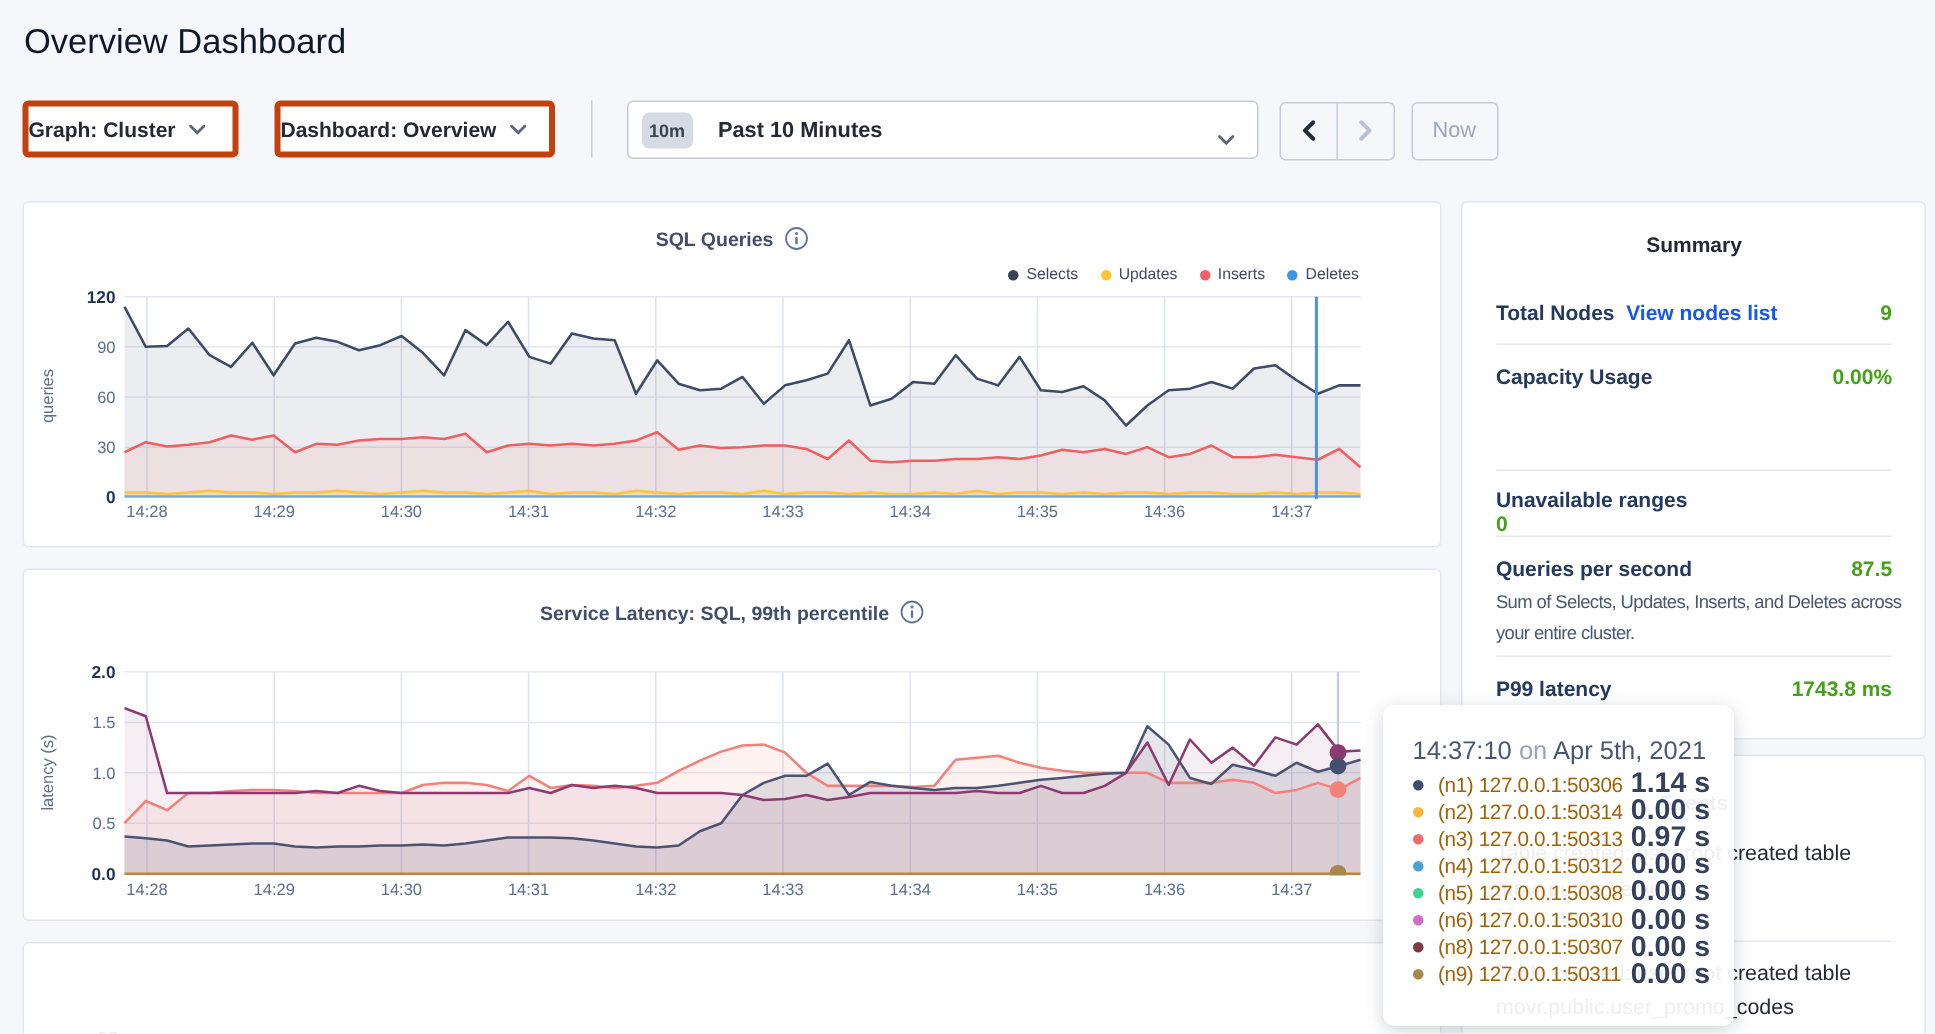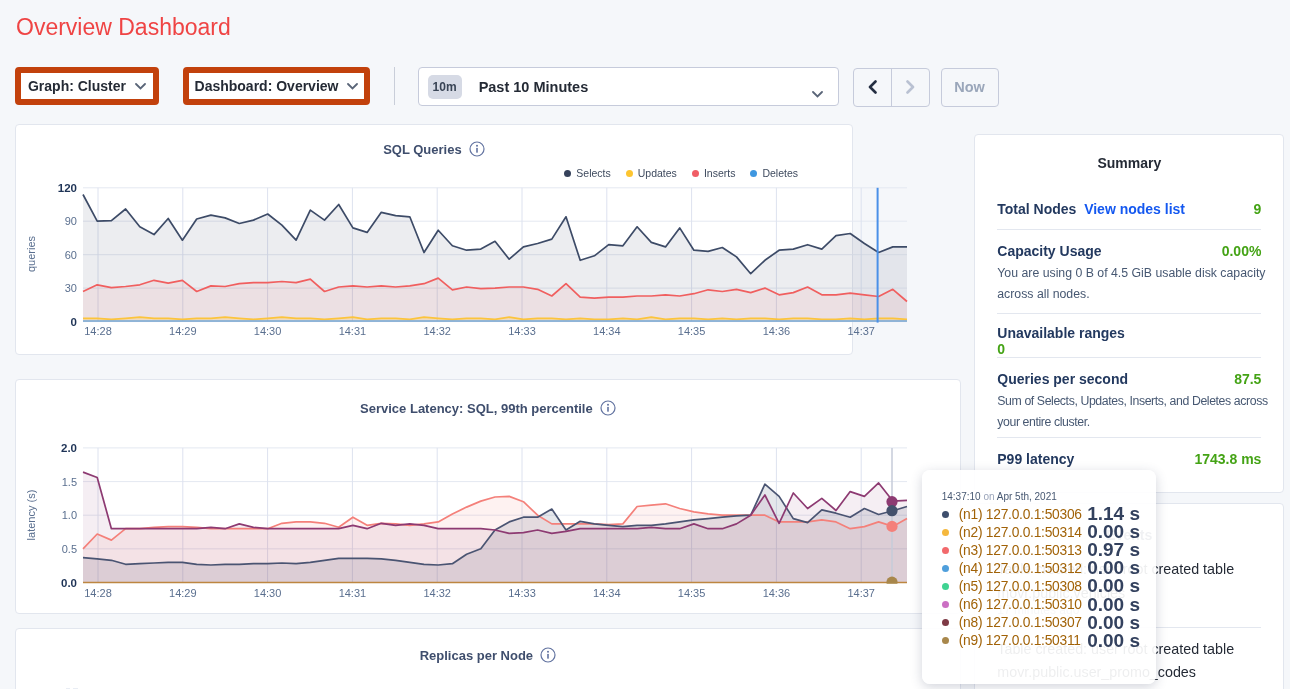--- a/index.html
+++ b/index.html
@@ -1,37 +1,37 @@
 <!DOCTYPE html>
 <html><head><meta charset="utf-8">
 <style>
 * { margin:0; padding:0; box-sizing:border-box; }
 html,body { width:1290px; height:689px; overflow:hidden; background:#f5f7fa;
   font-family:"Liberation Sans", sans-serif; }
 .page { position:relative; width:1290px; height:689px; }
-h1 { position:absolute; left:16px; top:14px; font-size:23px; font-weight:400; color:#ef4444; }
-
-.btn { position:absolute; background:#fff; border:6px solid #c2410c; border-radius:4px;
-  display:flex; align-items:center; justify-content:center; font-size:14px; font-weight:bold; color:#242a35; }
+h1 { position:absolute; left:16px; top:14px; font-size:23px; font-weight:400; color:#0f172a; }
+
+.btn { position:absolute; background:#fff; border:4px solid #c2410c; border-radius:4px;
+  display:flex; align-items:center; font-size:14px; font-weight:bold; color:#242a35; }
 .vdiv { position:absolute; left:394px; top:67px; width:1px; height:38px; background:#c9ced9; }
 
 .timebox { position:absolute; left:417.6px; top:67px; width:421px; height:39px; background:#fff;
   border:1px solid #c6cbdb; border-radius:4px; display:flex; align-items:center; }
 .badge { margin-left:9px; background:#d6dae5; border-radius:5px; font-size:12px; font-weight:bold;
   color:#394455; padding:5px 5px; }
 .timetext { margin-left:17px; font-size:14.5px; font-weight:bold; color:#242a35; }
 .timecaret { position:absolute; right:15px; top:16px; }
 
 .arrows { position:absolute; left:852.8px; top:68px; width:77.5px; height:38.5px;
   border:1px solid #c6cbdb; border-radius:4px; display:flex; }
 .arrows .half { flex:1; display:flex; align-items:center; justify-content:center; }
 .arrows .half+.half { border-left:1px solid #c6cbdb; }
 .nowbtn { position:absolute; left:940.5px; top:68px; width:58px; height:38.5px; border:1px solid #c6cbdb;
   border-radius:4px; display:flex; align-items:center; justify-content:center;
-  font-size:14.5px; font-weight:bold; color:#9aa6ba; }
+  font-size:14.5px; font-weight:normal; color:#9aa6ba; }
 
 .card { position:absolute; background:#fff; border:1px solid #e2e6ee; border-radius:4px; }
 .ctitle { position:absolute; width:100%; text-align:center; font-size:13px; font-weight:bold; color:#3f4e6d; }
 .plot { position:absolute; left:0; top:0; }
 .axlab { font-family:"Liberation Sans", sans-serif; font-size:11px; fill:#5a6f8f; }
 .axlab.bold { font-weight:bold; fill:#1e3356; font-size:11.5px; }
 
 .legend { position:absolute; right:54px; top:42px; display:flex; align-items:center; font-size:10.5px; color:#3e4a5e; }
 .legend .ldot { width:7px; height:7px; border-radius:50%; display:inline-block; margin-right:5px; }
 .legend .litem { display:flex; align-items:center; margin-left:15px; }
@@ -49,21 +49,21 @@
 .events { left:973.7px; top:503px; width:310.7px; height:250px; }
 .events .abs { position:absolute; left:22.6px; right:22px; }
 .etitle { text-align:center; font-size:14px; font-weight:bold; color:#3f4e6d; }
 .eitem { font-size:14.3px; color:#242a35; line-height:23.5px; white-space:nowrap; }
 .etime { font-size:12px; color:#8a94a8; }
 .ediv { border-top:1px solid #e3e7ef; }
 
 .tooltip { position:absolute; left:921.7px; top:470px; width:234px; height:214px;
   background:rgba(255,255,255,0.92); border-radius:8px; box-shadow:0 3px 12px rgba(50,60,90,0.22);
   padding:21px 0 0 20px; }
-.tthead { font-size:10px; color:#475872; margin-bottom:3px; }
+.tthead { font-size:17px; color:#475872; margin-bottom:3px; }
 .tthead .on { color:#9aa4ba; }
 .ttrow { display:flex; align-items:center; height:18.1px; }
 .ttdot { width:7px; height:7px; border-radius:50%; display:inline-block; margin-right:10px; flex:none; }
 .ttaddr { font-size:13.8px; letter-spacing:-0.25px; color:#a16207; width:128.5px; white-space:nowrap; }
 .ttval { font-size:19px; font-weight:bold; color:#33415e; }
 </style></head>
 <body>
 <div class="page">
   <h1>Overview Dashboard</h1>
 
@@ -88,21 +88,21 @@
         </svg>
       </div>
     <div class="half">
         <svg width="9" height="14" viewBox="0 0 9 14">
           <path d="M1.5 1.5 L7 7 L1.5 12.5" fill="none" stroke="#b9c1d2" stroke-width="2.6" stroke-linecap="round" stroke-linejoin="round"></path>
         </svg>
       </div>
   </div>
   <div class="nowbtn">Now</div>
 
-  <div class="card" style="left:15px; top:124px; width:838px; height:230.5px;">
+  <div class="card" style="left:15px; top:134px; width:946px; height:230.5px;">
     <div class="ctitle" style="top:16px;">SQL Queries&nbsp;&nbsp;<svg width="16" height="16" viewBox="0 0 16 16" style="vertical-align:-3px">
           <circle cx="8" cy="8" r="7" fill="none" stroke="#6273a0" stroke-width="1.2"></circle>
           <circle cx="8" cy="4.7" r="1" fill="#6273a0"></circle>
           <rect x="7.2" y="6.8" width="1.6" height="5.1" rx="0.8" fill="#6273a0"></rect>
         </svg></div>
     <div class="legend">
       <span class="litem"><span class="ldot" style="background:#36425b"></span>Selects</span>
       <span class="litem"><span class="ldot" style="background:#fdc530"></span>Updates</span>
       <span class="litem"><span class="ldot" style="background:#f05e66"></span>Inserts</span>
       <span class="litem"><span class="ldot" style="background:#3e97e0"></span>Deletes</span>
@@ -204,41 +204,35 @@
 <text x="506.0" y="216.7" text-anchor="middle" class="axlab">14:33</text>
 <text x="590.8" y="216.7" text-anchor="middle" class="axlab">14:34</text>
 <text x="675.6" y="216.7" text-anchor="middle" class="axlab">14:35</text>
 <text x="760.4" y="216.7" text-anchor="middle" class="axlab">14:36</text>
 <text x="845.2" y="216.7" text-anchor="middle" class="axlab">14:37</text>
 <text x="19" y="135" text-anchor="middle" transform="rotate(-90 19 135)" class="axlab">latency (s)</text>
 </svg>
   </div>
 
   <div class="card" style="left:15px; top:627.5px; width:946px; height:230px;">
-    <div class="ctitle" style="top:18px;">Replicas per Node&nbsp;&nbsp;<svg width="16" height="16" viewBox="0 0 16 16" style="vertical-align:-3px">
-          <circle cx="8" cy="8" r="7" fill="none" stroke="#6273a0" stroke-width="1.2"></circle>
-          <circle cx="8" cy="4.7" r="1" fill="#6273a0"></circle>
-          <rect x="7.2" y="6.8" width="1.6" height="5.1" rx="0.8" fill="#6273a0"></rect>
-        </svg></div>
     <div style="position:absolute; left:50px; top:59px; width:4px; height:3px; background:#e9edf4;"></div>
     <div style="position:absolute; left:57px; top:59px; width:5px; height:3px; background:#e9edf4;"></div>
   </div>
 
   <div class="card summary">
     <div class="abs sumtitle" style="top:20px;">Summary</div>
     <div class="abs srow" style="top:64.9px;gap:24px;">
         <span><span class="slabel">Total Nodes&nbsp;&nbsp;</span><span class="slink">View nodes list</span></span>
         <span class="sval">9</span>
       </div>
     <div class="abs sdivider" style="top:93.8px;"></div>
     <div class="abs srow" style="top:107.4px;">
         <span class="slabel">Capacity Usage</span>
         <span class="sval">0.00%</span>
       </div>
-    <div class="abs sdesc" style="top:127.7px;">You are using 0 B of 4.5 GiB usable disk capacity<br>across all nodes.</div>
     <div class="abs sdivider" style="top:177.7px;"></div>
     <div class="abs srow" style="top:190.1px;flex-direction:column;">
         <span class="slabel">Unavailable ranges</span>
         <span class="sval">0</span>
       </div>
     <div class="abs sdivider" style="top:221.8px;"></div>
     <div class="abs srow" style="top:235.4px;">
         <span class="slabel">Queries per second</span>
         <span class="sval">87.5</span>
       </div>

